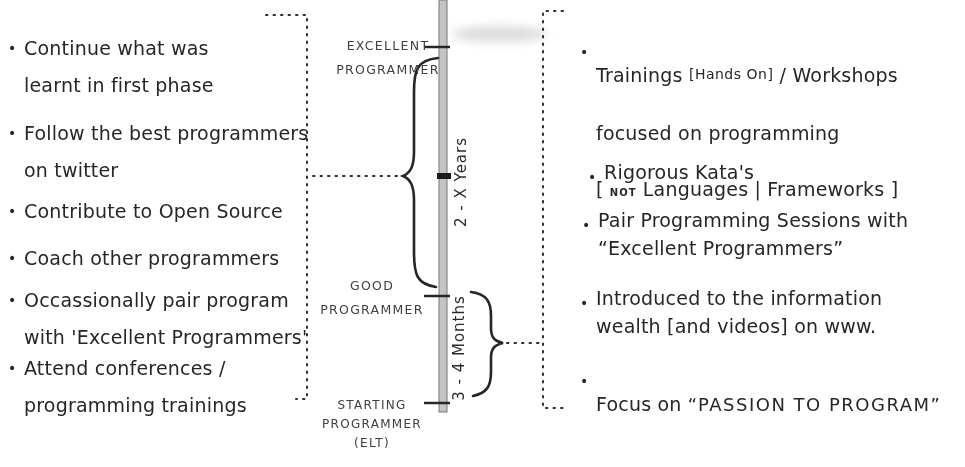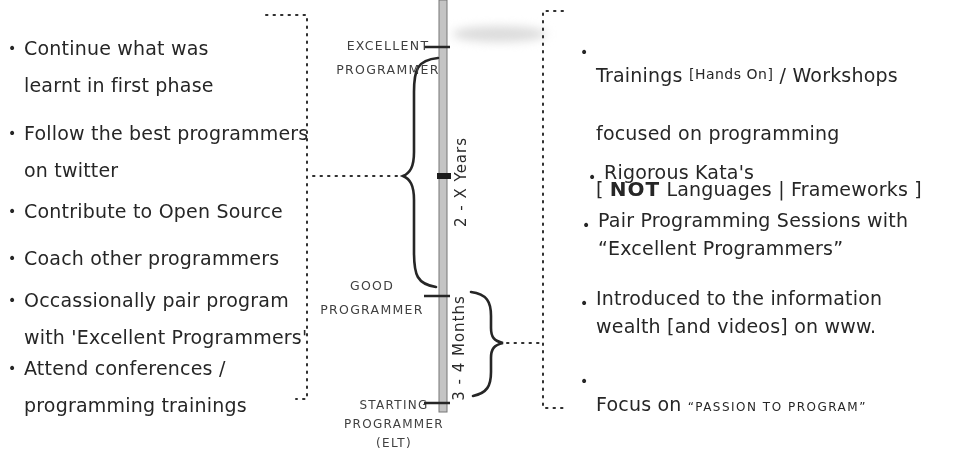--- a/index.html
+++ b/index.html
@@ -20,22 +20,22 @@
     white-space:pre-line; text-align:center; color:#404040;
   }
   .axis-label.bottom { font-size:12px; line-height:19px; }
   
   .vtext {
     position:absolute; font-size:15px; letter-spacing:1px; text-align:center;
     transform:rotate(-90deg); color:#2a2a2a; white-space:nowrap;
   }
   .rp-title { position:absolute; font-size:19px; letter-spacing:0.5px; }
   .small-bracket { font-size:14px; position:relative; top:-3px; letter-spacing:0.5px; }
-  .not { font-weight:bold; letter-spacing:1px; font-size:20px; }
-  .caps { font-size:12px; letter-spacing:1.5px; }
+  .not { font-weight:bold; letter-spacing:1px; font-size:10px; }
+  .caps { font-size:18px; letter-spacing:1.5px; }
   .smudge {
     position:absolute; left:452px; top:26px; width:95px; height:16px;
     background:#dcdcdc; filter:blur(5px); border-radius:50%;
   }
 </style>
 </head>
 <body>
 
 <div class="canvas">
 
@@ -92,21 +92,21 @@
   <div class="li" style="left:8px; top:350px;">
     <span class="dot">•</span>
     <span class="t">Attend conferences /
 programming trainings</span>
   </div>
 
   <div class="axis-label" style="left:332px; top:34px; width:112px;">EXCELLENT
 PROGRAMMER</div>
   <div class="axis-label" style="left:316px; top:274px; width:112px;">GOOD
 PROGRAMMER</div>
-  <div class="axis-label bottom" style="left:336px; top:396px; width:116px;text-align:center;">STARTING
+  <div class="axis-label bottom" style="left:314px; top:396px; width:116px;text-align:center;">STARTING
 PROGRAMMER
 (ELT)</div>
 
   <div class="vtext" style="left:386px; top:173px; width:150px;">2 - X  Years</div>
   <div class="vtext" style="left:404px; top:339px; width:110px;">3 - 4  Months</div>
 
 
   <div class="li rli" style="left:580px; top:33px;">
     <span class="dot">•</span>
     <div class="t">

